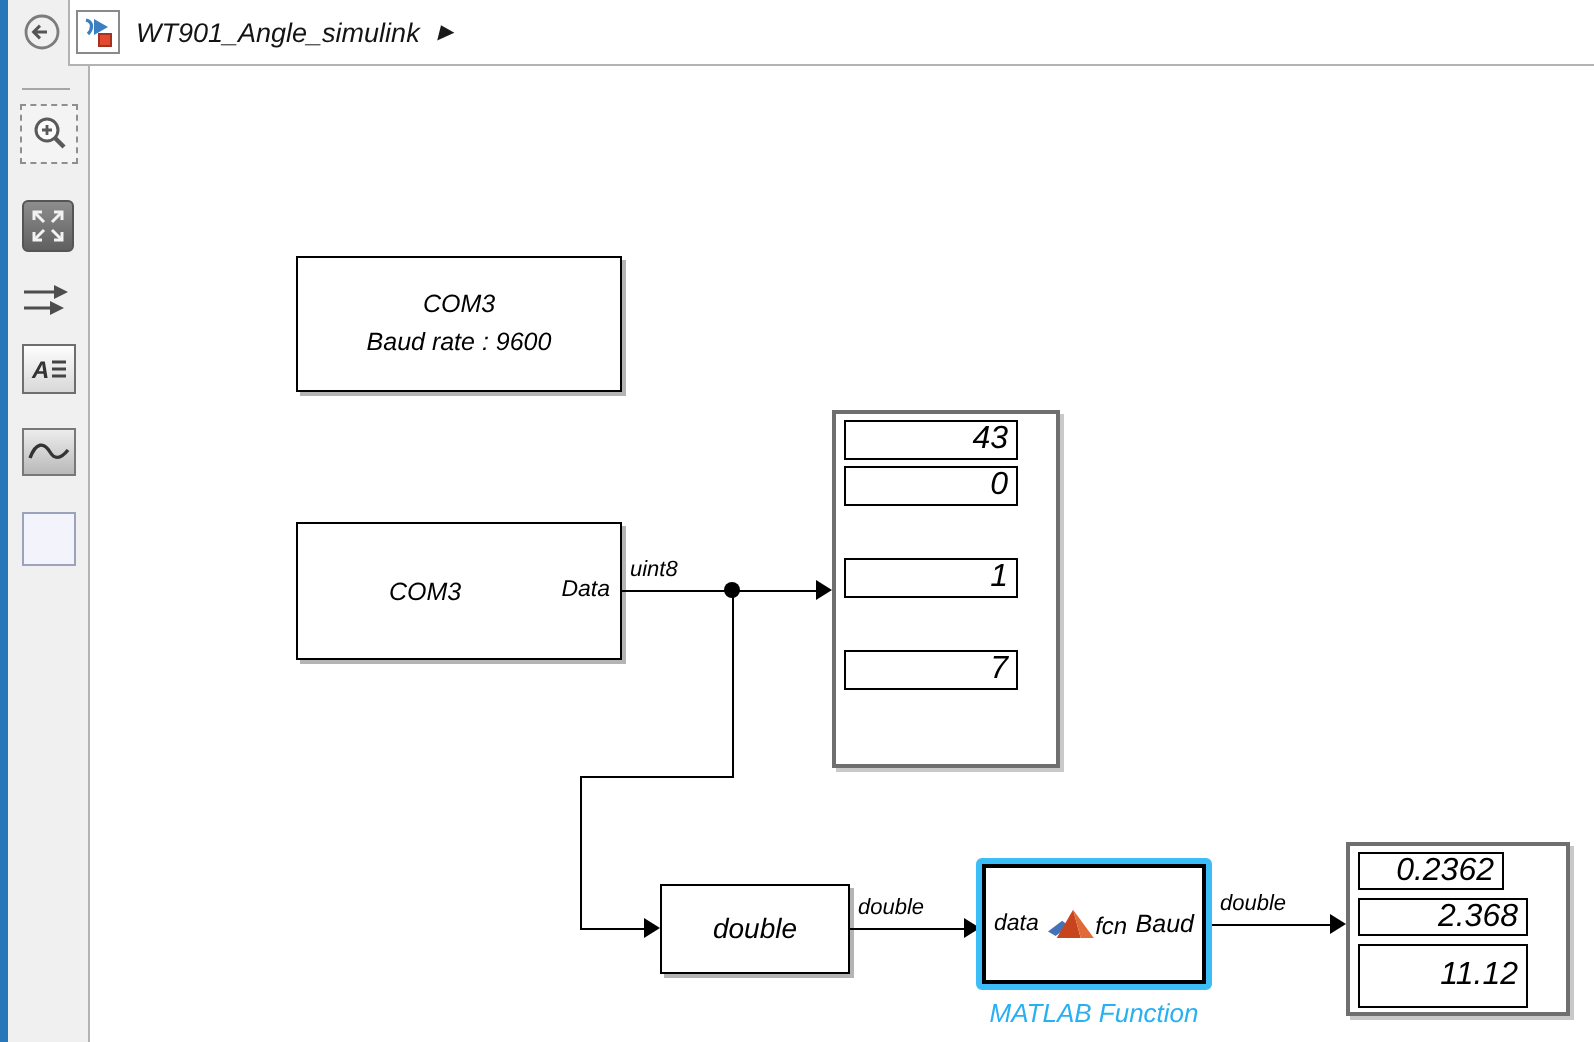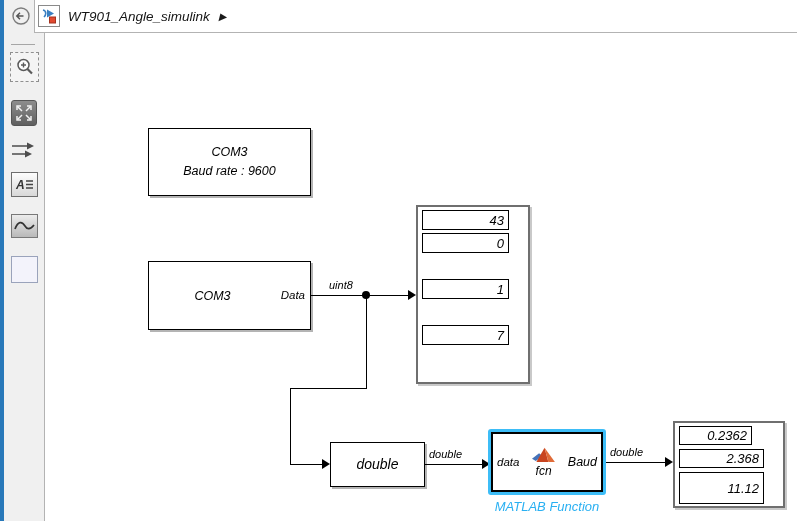--- a/index.html
+++ b/index.html
@@ -38,27 +38,27 @@
   .blk-center{display:flex;flex-direction:column;align-items:center;justify-content:center;
               font-size:12.5px;color:#000;line-height:1.5;}
   .port-label{font-size:11.5px;color:#000;}
   .sig-label{font-size:11px;color:#000;white-space:nowrap;}
   .wire{background:#000;}
   .arr-r{width:0;height:0;border-top:5px solid transparent;border-bottom:5px solid transparent;
          border-left:8px solid #000;}
   .dot{width:8px;height:8px;border-radius:50%;background:#000;}
   .display{background:#fff;border:2px solid #6f6f6f;box-shadow:2px 2px 0 #c9c9c9;box-sizing:border-box;}
   .drow{position:absolute;left:4px;border:1px solid #000;background:#fff;box-sizing:border-box;
-        font-size:13px;color:#000;text-align:right;padding-right:4px;display:flex;
+        font-size:16px;color:#000;text-align:right;padding-right:4px;display:flex;
         align-items:center;justify-content:flex-end;padding-left:28px;}
   .mlfn-sel{left:488px;top:429px;width:118px;height:66px;border:3px solid #3dbdf7;border-radius:3px;
             background:#fff;box-sizing:border-box;}
   .mlfn-inner{position:absolute;inset:0;border:2px solid #000;background:#fff;display:flex;
               align-items:center;justify-content:space-between;padding:0 4px;box-sizing:border-box;}
-  .mlfn-mid{display:flex;flex-direction:column;align-items:center;line-height:1;}
+  .mlfn-mid{display:flex;flex-direction:row;align-items:center;line-height:1;}
   .fcn-label{font-size:12px;color:#000;margin-top:1px;}
   .mlfn-caption{left:488px;top:499px;width:118px;text-align:center;color:#29b0f2;font-size:13px;}
 </style>
 </head>
 <body>
 
 <div class="abs accent"></div>
 <div class="abs palette"></div>
 <div class="abs palette-border"></div>
 <div class="abs nav-border"></div>
@@ -132,21 +132,21 @@
   <div>Baud rate : 9600</div>
 </div>
 
 <div class="abs blk" style="left:148px;top:261px;width:163px;height:69px;">
   <div class="abs" style="left:0;right:34px;top:0;bottom:0;display:flex;align-items:center;justify-content:center;font-size:12.5px;">COM3</div>
   <div class="abs port-label" style="right:5px;top:27px;">Data</div>
 </div>
 
 <div class="abs wire" style="left:311px;top:295px;width:98px;height:1px;"></div>
 <div class="abs arr-r" style="left:408px;top:290px;"></div>
-<div class="abs sig-label" style="left:315px;top:279px;margin-left:14px;">uint8</div>
+<div class="abs sig-label" style="left:315px;top:279px;">uint8</div>
 <div class="abs dot" style="left:362px;top:291px;"></div>
 
 <div class="abs display" style="left:416px;top:205px;width:114px;height:179px;">
   <div class="drow" style="top:3px;width:87px;height:20px;">43</div>
   <div class="drow" style="top:26px;width:87px;height:20px;">0</div>
   <div class="drow" style="top:72px;width:87px;height:20px;">1</div>
   <div class="drow" style="top:118px;width:87px;height:20px;">7</div>
 </div>
 
 <div class="abs wire" style="left:366px;top:295px;width:1px;height:93px;"></div>

